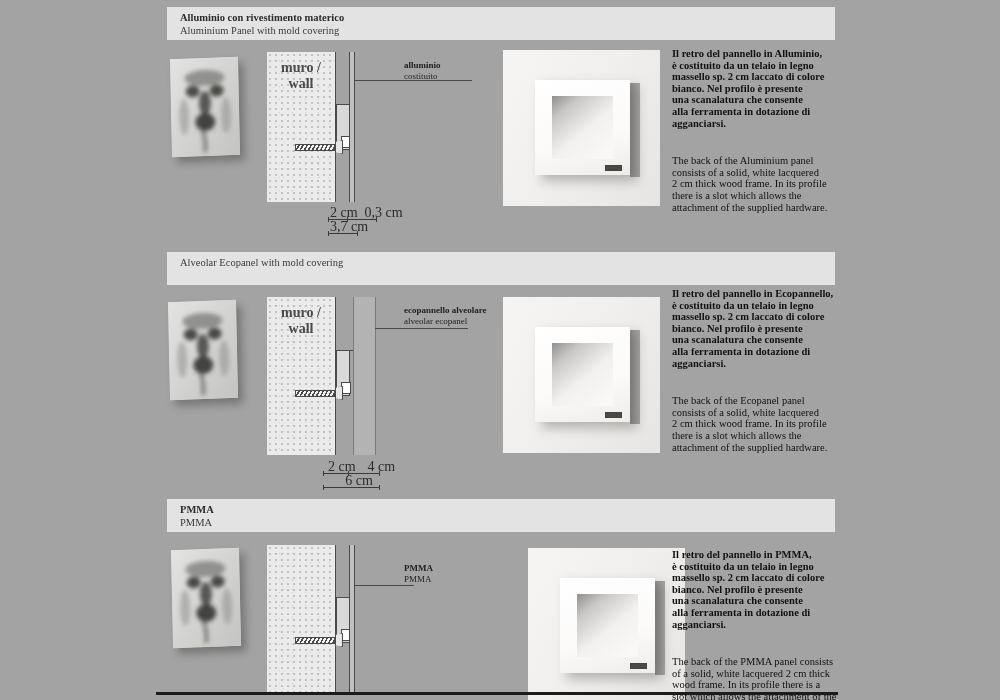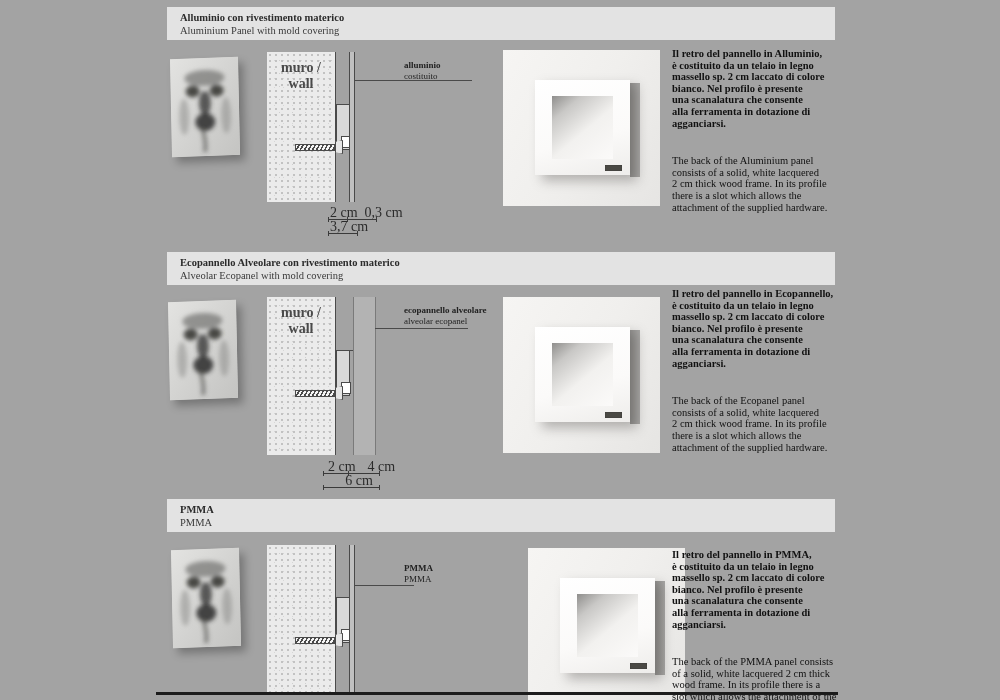--- a/index.html
+++ b/index.html
@@ -196,21 +196,20 @@
 alla ferramenta in dotazione di
 agganciarsi.</div>
     <div class="desc-en">The back of the Aluminium panel
 consists of a solid, white lacquered
 2 cm thick wood frame.  In its profile
 there is a slot which allows the
 attachment of the supplied hardware.</div>
   </div>
 
   <div class="hdr hdr2">
-    <div class="hdr-it">Ecopannello Alveolare con rivestimento materico</div>
     <div class="hdr-en">Alveolar Ecopanel with mold covering</div>
   </div>
 
   <div class="thumb t2">
     <svg width="68" height="98">
         <use href="#artface"></use>
       </svg>
   </div>
 
   <div class="diagram d2">

